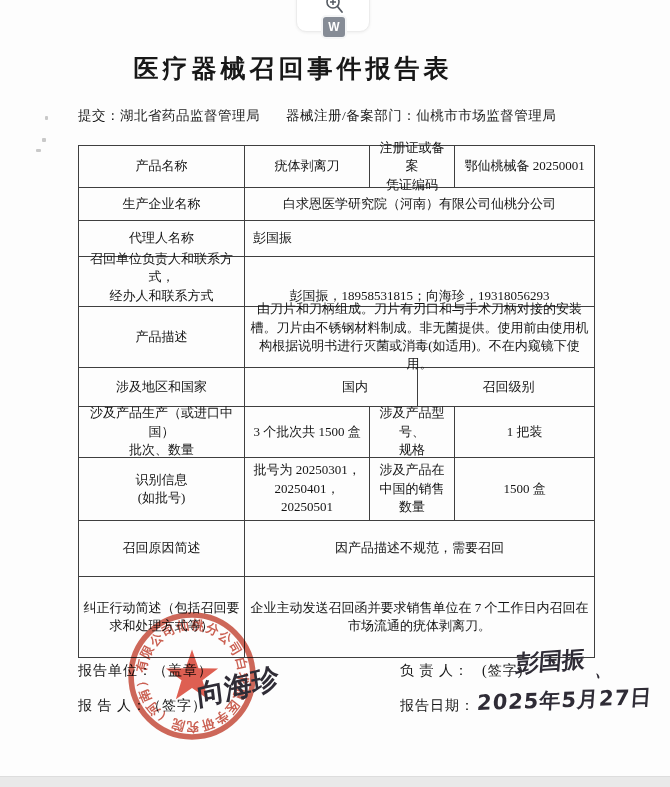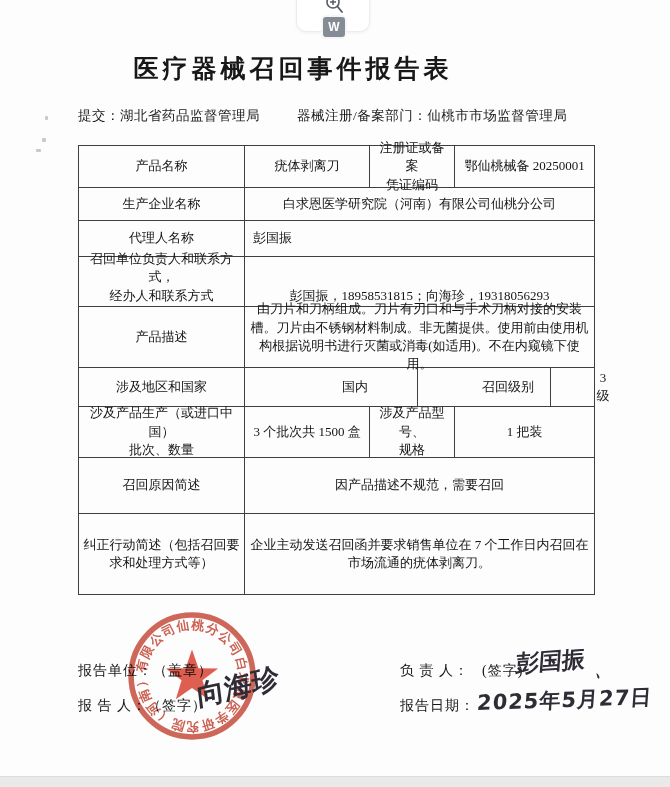--- a/index.html
+++ b/index.html
@@ -23,21 +23,21 @@
     color:#ffffff;font-family:"Liberation Sans","DejaVu Sans",sans-serif;
     font-size:12px;font-weight:bold;box-sizing:border-box;
   }
   
   .doc-title{
     position:absolute;left:0;top:52px;width:586px;text-align:center;
     font-size:25px;font-weight:600;letter-spacing:4px;color:#181818;
   }
   .meta-line{position:absolute;top:107px;left:0;width:670px;font-size:13.5px;}
   .meta-submit{position:absolute;left:78px;top:0;letter-spacing:.5px;}
-  .meta-dept{position:absolute;left:297px;top:0;letter-spacing:.5px;}
+  .meta-dept{position:absolute;left:286px;top:0;letter-spacing:.5px;}
 
   
   .form-table{
     position:absolute;left:78px;top:145px;width:515px;
     border:1px solid #3f3f3f;box-sizing:content-box;
     font-size:13px;line-height:1.42;color:#141414;
   }
   .trow{display:flex;border-bottom:1px solid #3f3f3f;}
   .trow:last-child{border-bottom:none;}
   .tcell{
@@ -120,29 +120,35 @@
     <div class="tcell wv">彭国振，18958531815；向海珍，19318056293</div>
   </div>
   <div class="trow r5">
     <div class="tcell w1">产品描述</div>
     <div class="tcell wv">由刀片和刀柄组成。刀片有刃口和与手术刀柄对接的安装槽。刀片由不锈钢材料制成。非无菌提供。使用前由使用机构根据说明书进行灭菌或消毒(如适用)。不在内窥镜下使用。</div>
   </div>
   <div class="trow r6">
     <div class="tcell w1">涉及地区和国家</div>
     <div class="tcell w2">国内</div>
     <div class="tcell w3">召回级别</div>
-    <div class="tcell wv">3 级</div>
   </div>
   <div class="trow r7">
     <div class="tcell w1">沙及产品生产（或进口中国）
 批次、数量</div>
     <div class="tcell w2">3 个批次共 1500 盒</div>
     <div class="tcell w3">涉及产品型号、
 规格</div>
     <div class="tcell wv">1 把装</div>
+  </div>
+  <div class="trow r8">
+    <div class="tcell w1">识别信息
+(如批号)</div>
+    <div class="tcell w2">批号为 20250301，20250401，20250501</div>
+    <div class="tcell w3">涉及产品在中国的销售数量</div>
+    <div class="tcell wv">1500 盒</div>
   </div>
   <div class="trow r9">
     <div class="tcell w1">召回原因简述</div>
     <div class="tcell wv">因产品描述不规范，需要召回</div>
   </div>
   <div class="trow r10">
     <div class="tcell w1">纠正行动简述（包括召回要求和处理方式等）</div>
     <div class="tcell wv">企业主动发送召回函并要求销售单位在 7 个工作日内召回在市场流通的疣体剥离刀。</div>
   </div>
 </div>

